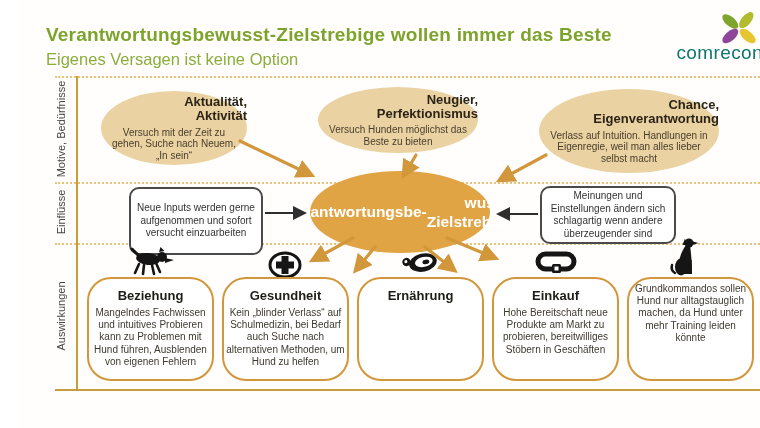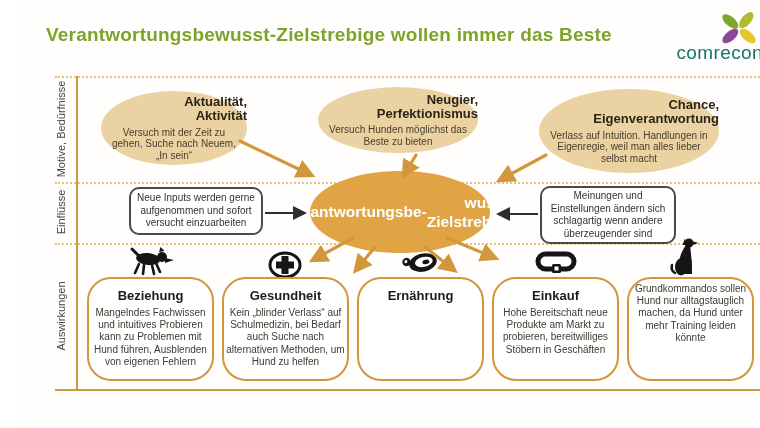--- a/index.html
+++ b/index.html
@@ -48,20 +48,21 @@
   .icon-slot { position:absolute; }
   svg { display:block; }
   .overlay { position:absolute; left:0; top:0; pointer-events:none; }
 </style>
 </head>
 <body>
 
 <div class="canvas">
 
   <div class="title">Verantwortungsbewusst-Zielstrebige wollen immer das Beste</div>
+  <div class="subtitle">Eigenes Versagen ist keine Option</div>
 
   <div class="logo-wrap">
     <span class="logo-icon">
       <svg width="44" height="42" viewBox="0 0 48 48">
         <ellipse transform="rotate(40 24 26)" cx="24" cy="13" rx="5.5" ry="11" fill="#b2bb2e"></ellipse>
         <ellipse transform="rotate(130 24 26)" cx="24" cy="13" rx="5.5" ry="11" fill="#e7c52f"></ellipse>
         <ellipse transform="rotate(-50 24 26)" cx="24" cy="13" rx="5.5" ry="11" fill="#7ea62e"></ellipse>
         <ellipse transform="rotate(-130 24 26)" cx="24" cy="13" rx="5.5" ry="11" fill="#8e4699"></ellipse>
       </svg>
     </span>
@@ -92,21 +93,21 @@
     <div class="m-title">Chance,</div>
     <div class="m-title">Eigenverantwortung</div>
     <div class="m-body">Verlass auf Intuition. Handlungen in Eigenregie, weil man alles lieber selbst macht</div>
   </div>
 
   <div class="center-ellipse">
     <div>Verantwortungsbe-</div>
     <div>wusst-Zielstrebige</div>
   </div>
 
-  <div class="influence" style="left:110px; top:187px; width:134px; height:48px;">Neue Inputs werden gerne aufgenommen und sofort versucht einzuarbeiten</div>
+  <div class="influence" style="left:110px; top:187px; width:134px; height:68px;">Neue Inputs werden gerne aufgenommen und sofort versucht einzuarbeiten</div>
   <div class="influence" style="left:521px; top:186px; width:136px; height:58px;">Meinungen und Einstellungen ändern sich schlagartig wenn andere überzeugender sind</div>
 
   <span class="icon-slot" style="left:105px; top:246px;">
     <svg width="52" height="30" viewBox="0 0 52 30">
       <g fill="#151515" stroke="#151515">
         <path d="M8,3 L15,10" stroke-width="3" stroke-linecap="round"></path>
         <ellipse cx="24" cy="13" rx="12" ry="6" transform="rotate(6 24 13)" stroke="none"></ellipse>
         <circle cx="38" cy="11" r="5" stroke="none"></circle>
         <path d="M35,6 l1.5,-5 l4,4 z" stroke="none"></path>
         <path d="M41,12 l9,2 l-9,3 z" stroke="none"></path>

